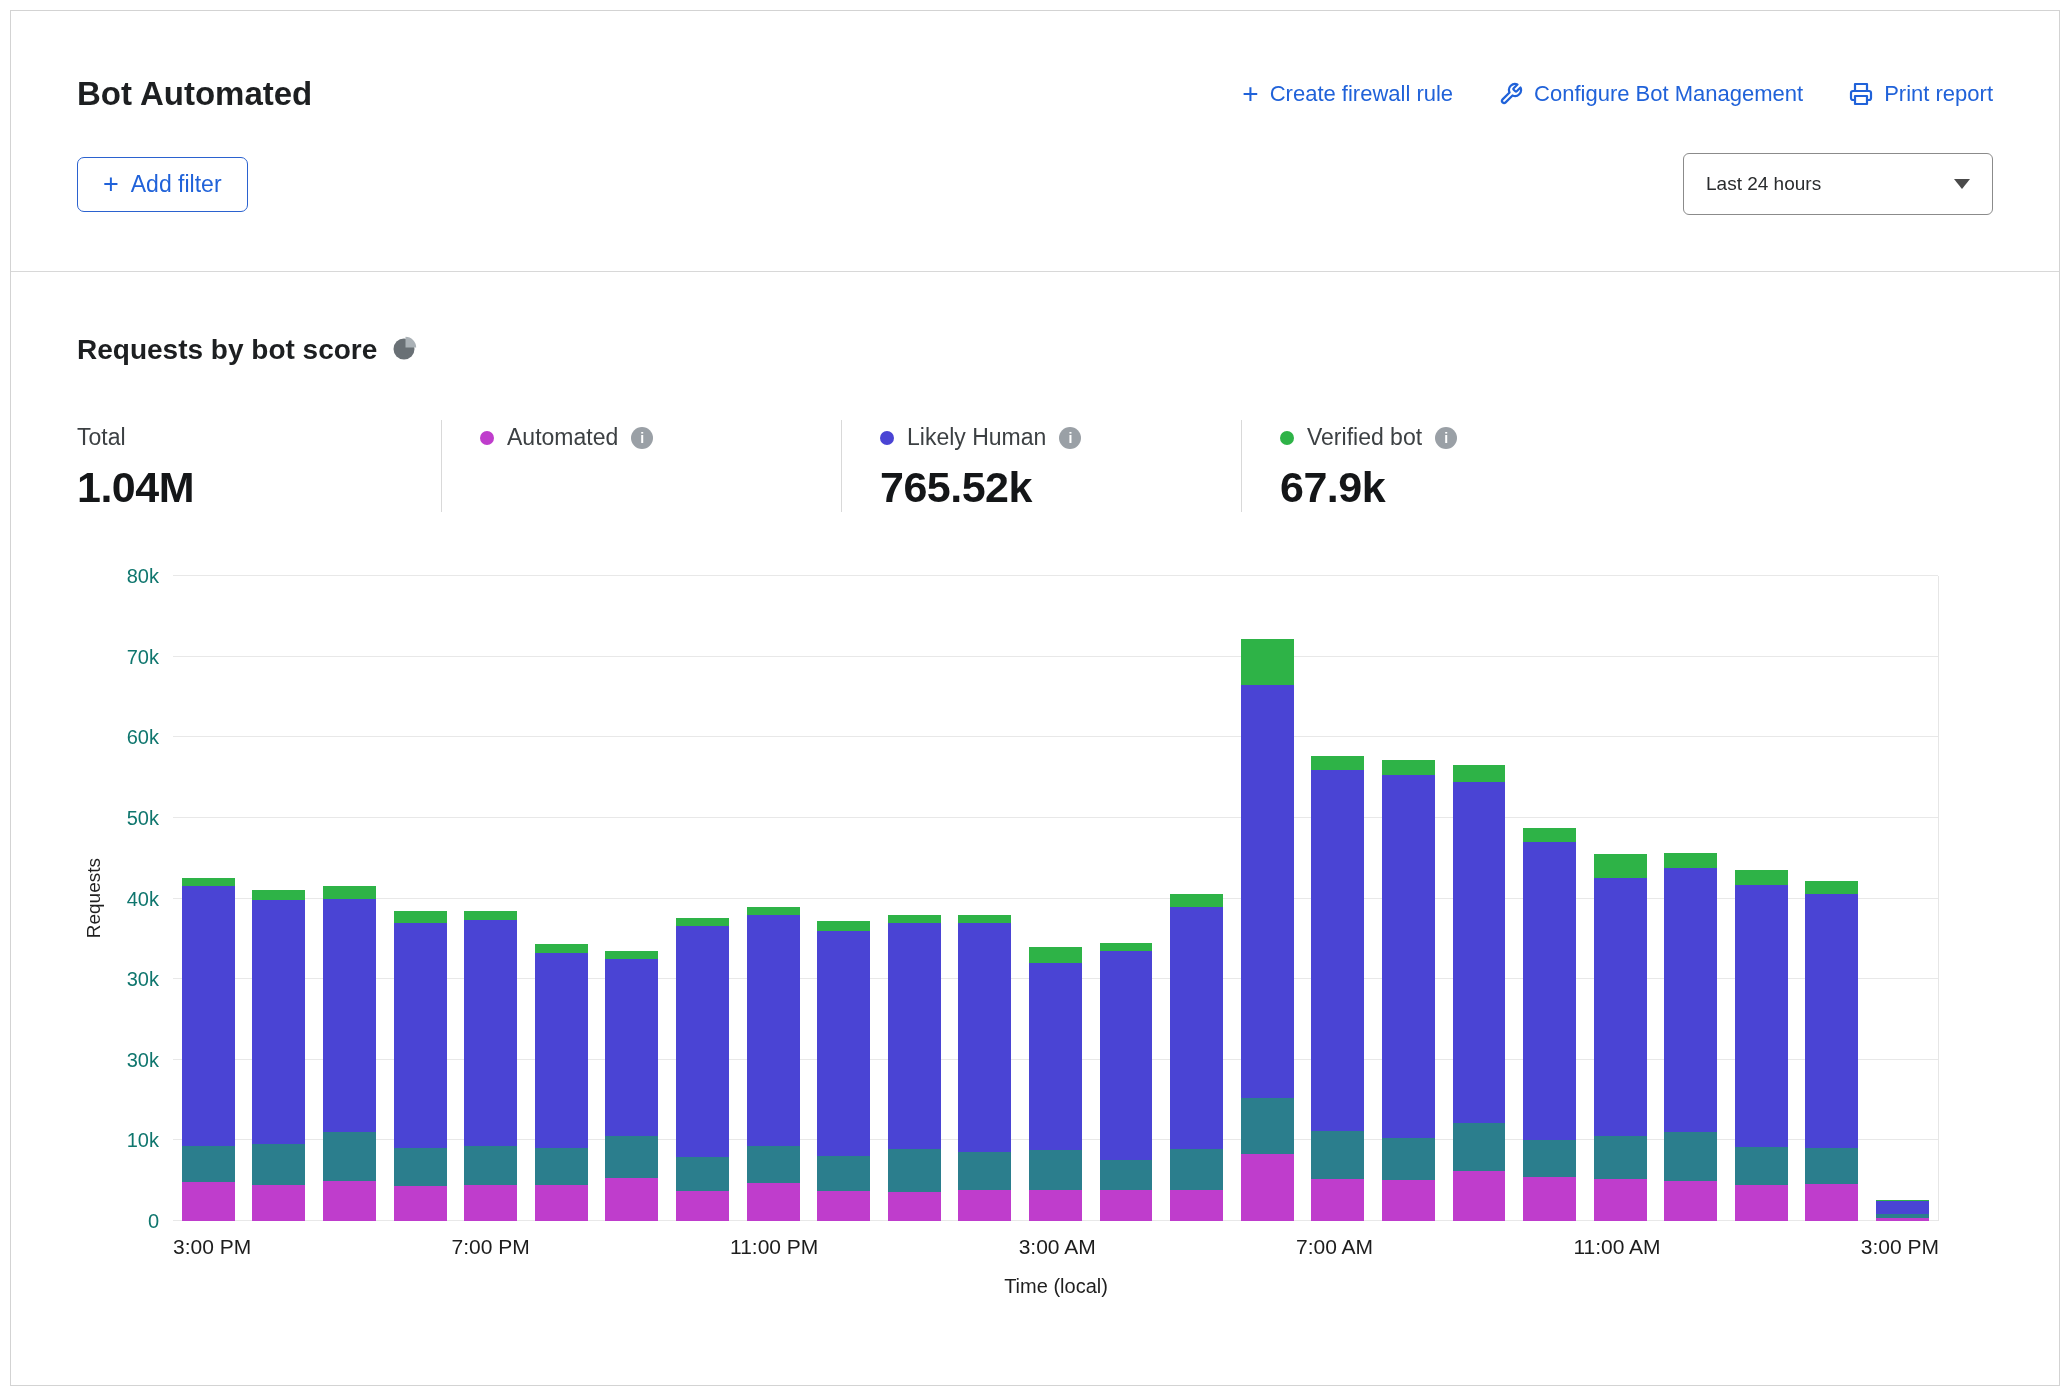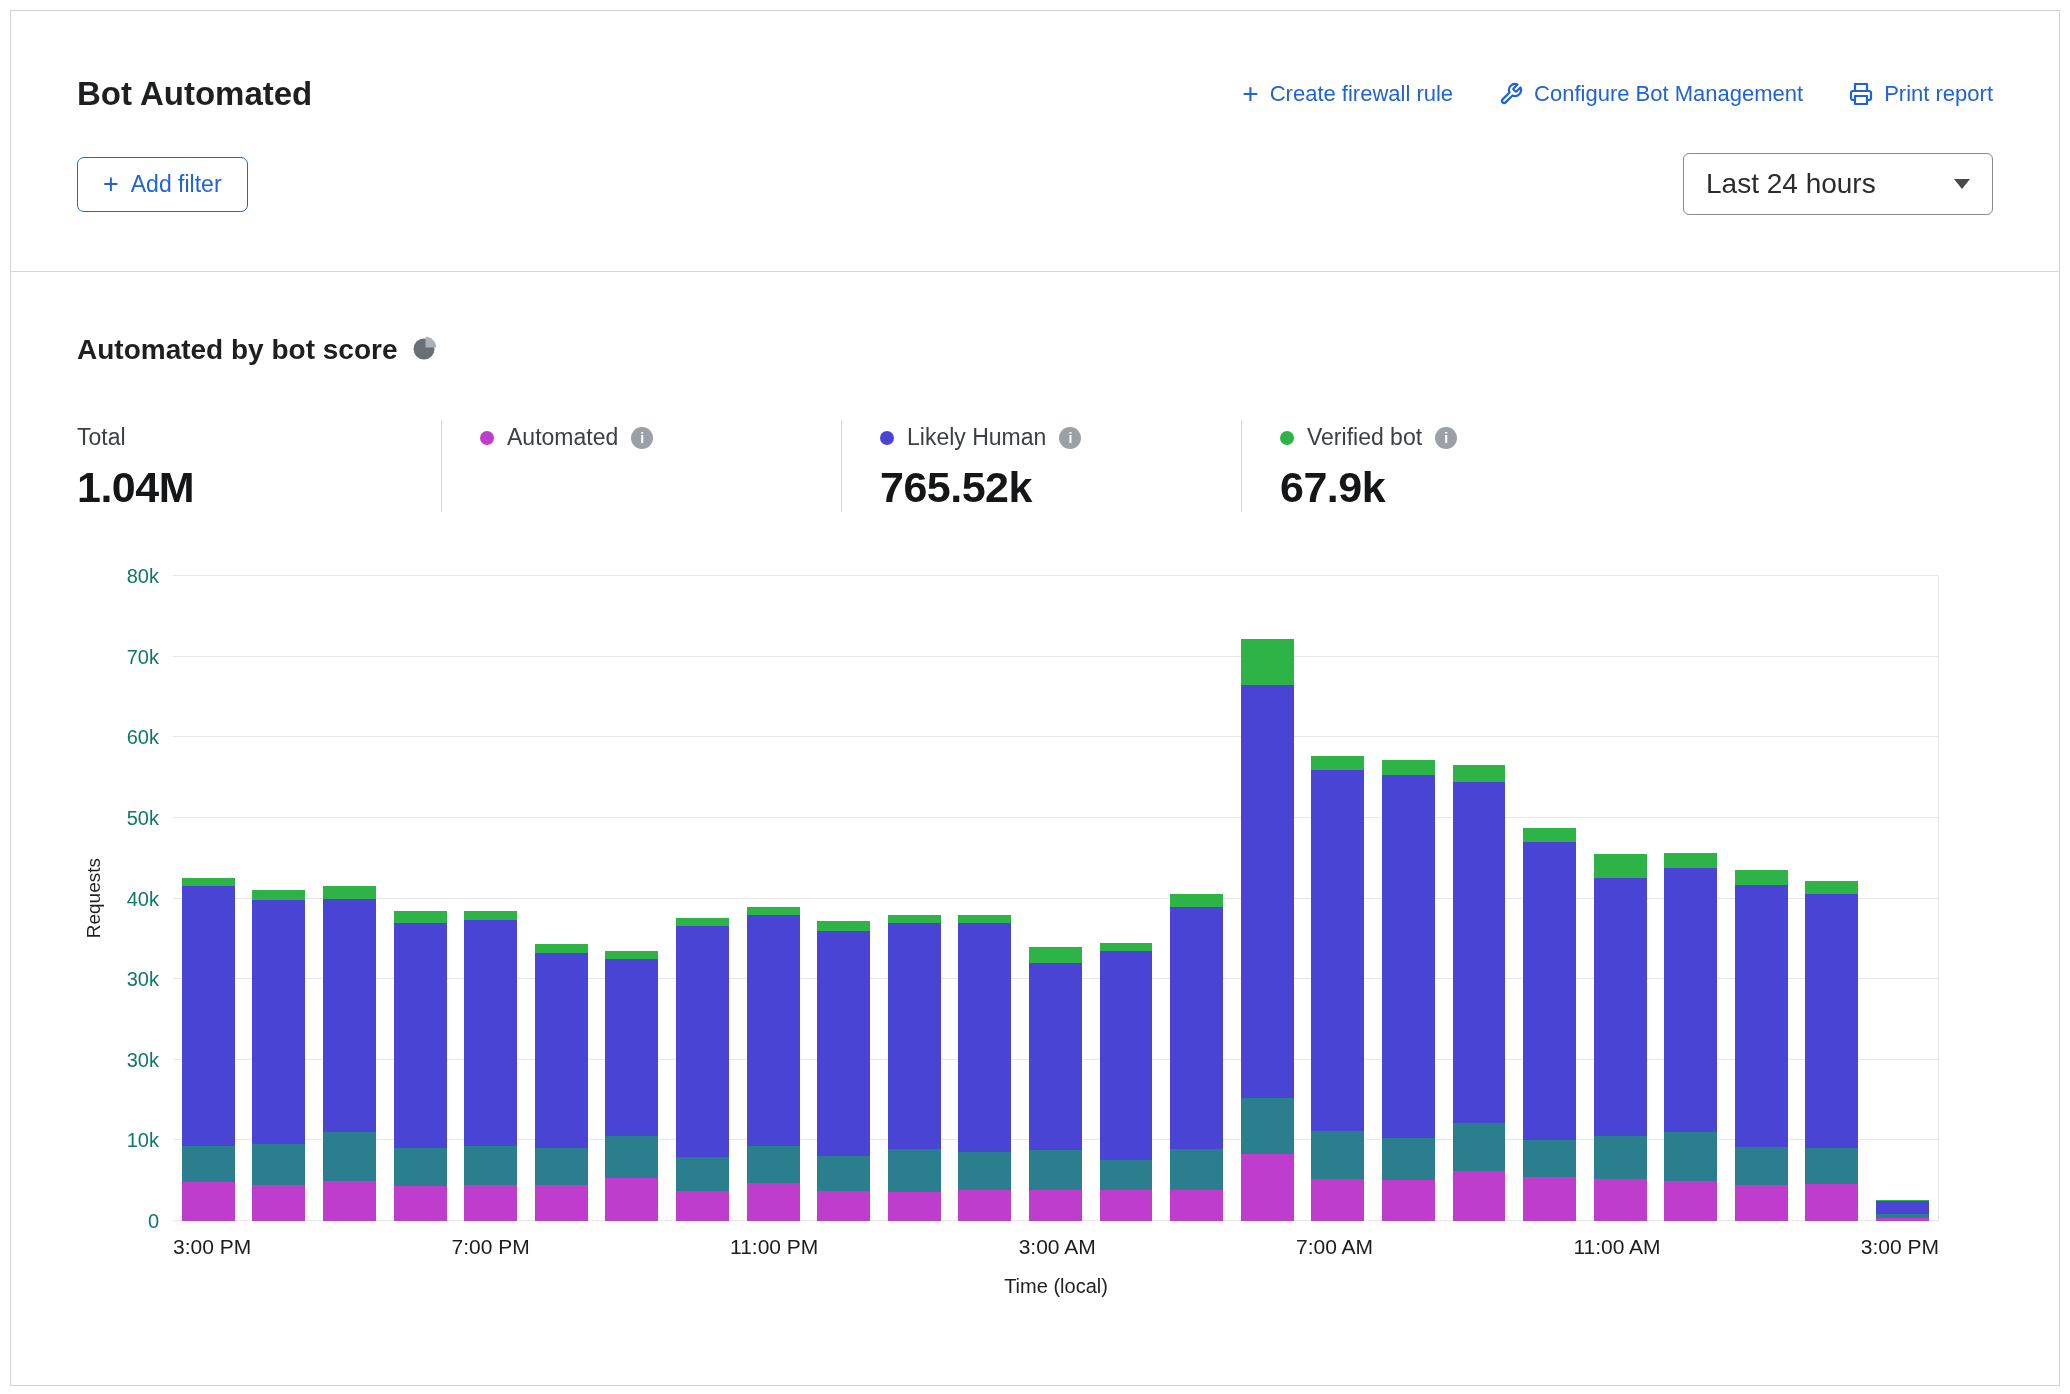--- a/index.html
+++ b/index.html
@@ -27,21 +27,21 @@
   .add-filter {
     display: inline-flex; gap: 12px; align-items: center;
     border: 1px solid #2b62cf; color: #2062d9; background: #fff;
     border-radius: 7px; padding: 13px 25px; font-size: 23px; cursor: pointer;
     font-family: inherit;
   }
   .add-filter .plus-glyph { font-size: 27px; }
   .select {
     width: 310px; height: 62px; border: 1px solid #8b8b8b; border-radius: 6px;
     display: flex; align-items: center; justify-content: space-between;
-    padding: 0 22px; font-size: 28px; color: #2a2c2e; background: #fff; cursor: pointer;
+    padding: 0 22px; font-size: 19px; color: #2a2c2e; background: #fff; cursor: pointer;
   }
   .chevron {
     width: 0; height: 0;
     border-left: 8px solid transparent; border-right: 8px solid transparent;
     border-top: 10px solid #4a4a4a;
   }
   
   .content { padding: 0 66px; }
   .section-title-row { margin-top: 62px; display: flex; align-items: center; gap: 15px; }
   .section-title { font-size: 28px; font-weight: 700; color: #1d1f21; }
@@ -125,21 +125,21 @@
       </button>
       <div class="select">
         <span>Last 24 hours</span>
         <span class="chevron"></span>
       </div>
     </div>
   </div>
 
   <div class="content">
     <div class="section-title-row">
-      <span class="section-title">Automated by bot score</span>
+      <span class="section-title">Requests by bot score</span>
       <span>
         <svg width="26" height="26" viewBox="0 0 26 26">
           <circle cx="12" cy="14" r="10.5" fill="#697075"></circle>
           <path d="M13.5 12.5 L13.5 1.8 A10.7 10.7 0 0 1 24.2 12.5 Z" fill="#aab1b6"></path>
         </svg>
       </span>
     </div>
 
     <div class="stats">
       <div class="stat">

